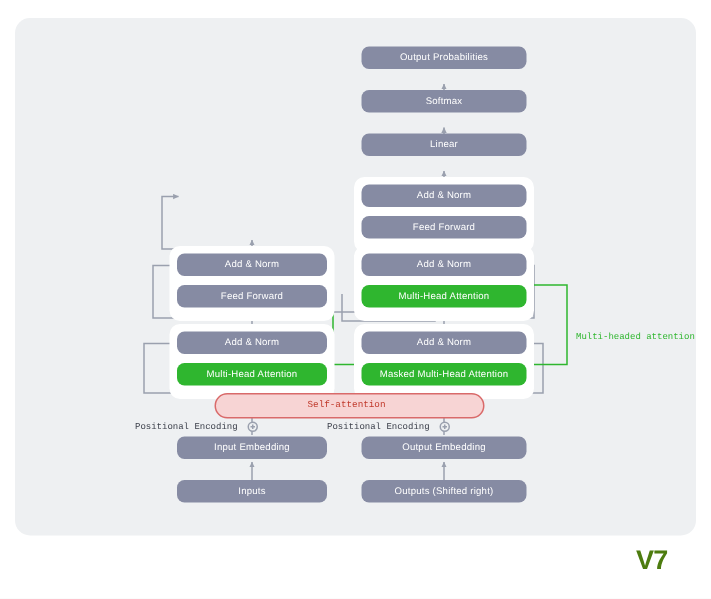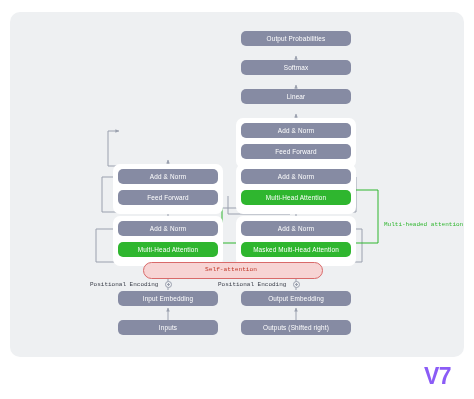--- a/index.html
+++ b/index.html
@@ -22,21 +22,21 @@
           border-radius:9px;}
   .sa-label{position:absolute;font-family:"Liberation Mono",monospace;
             font-size:6.2px;color:#c0392b;white-space:nowrap;}
   .mh-label{color:#2fb62f;}
   .pe-label{color:#3b3f4a;}
   .oplus{position:absolute;width:5px;height:5px;border:1px solid #9aa0ae;
          border-radius:50%;background:#eef0f2;}
   .oplus::before,.oplus::after{content:"";position:absolute;background:#9aa0ae;}
   .oplus::before{left:1px;top:2px;width:3px;height:1px;}
   .oplus::after{left:2px;top:1px;width:1px;height:3px;}
-  .logo{position:absolute;font-size:23px;font-weight:bold;color:#8b5cf6;
+  .logo{position:absolute;font-size:18px;font-weight:bold;color:#4d7c0f;
         letter-spacing:-.5px;font-family:"Liberation Sans",sans-serif;}
 </style>
 </head>
 <body>
 
 <div id="canvas">
 
   <div class="panel"></div>
 
   <svg class="wires">

